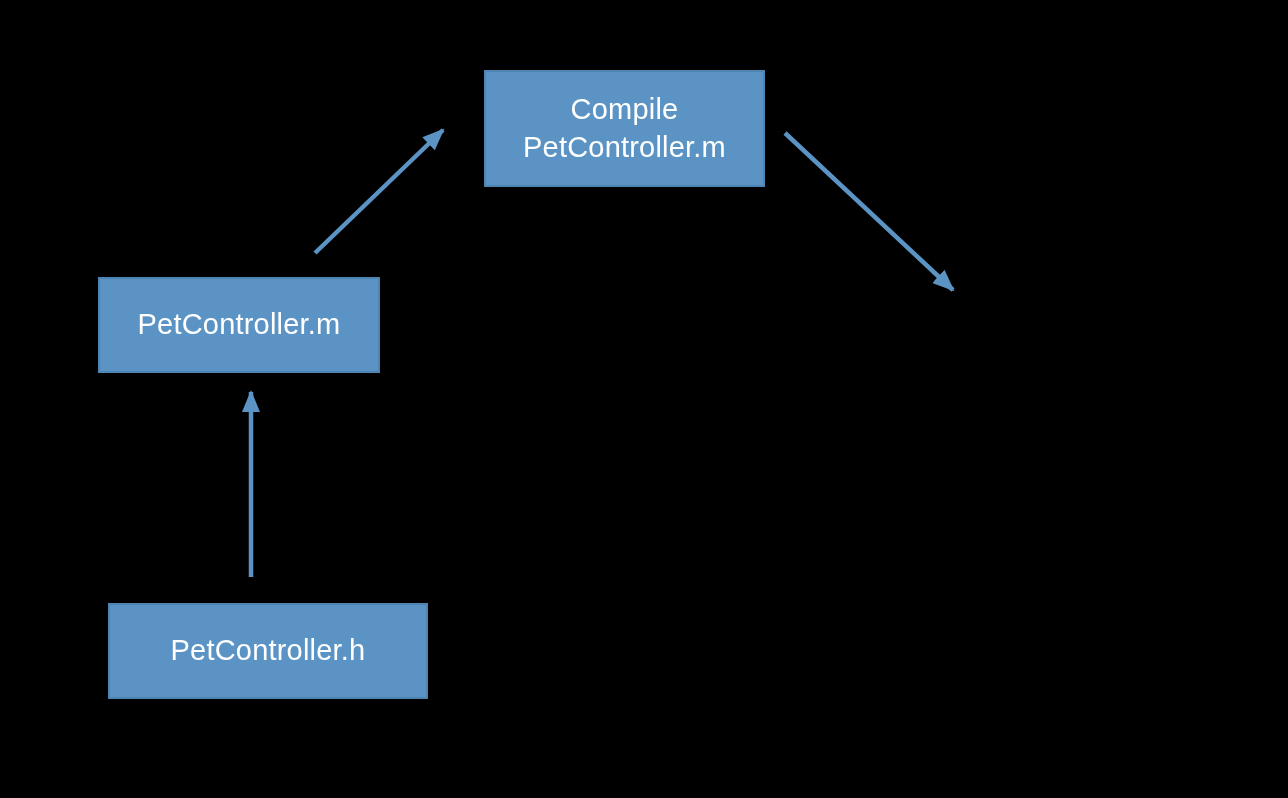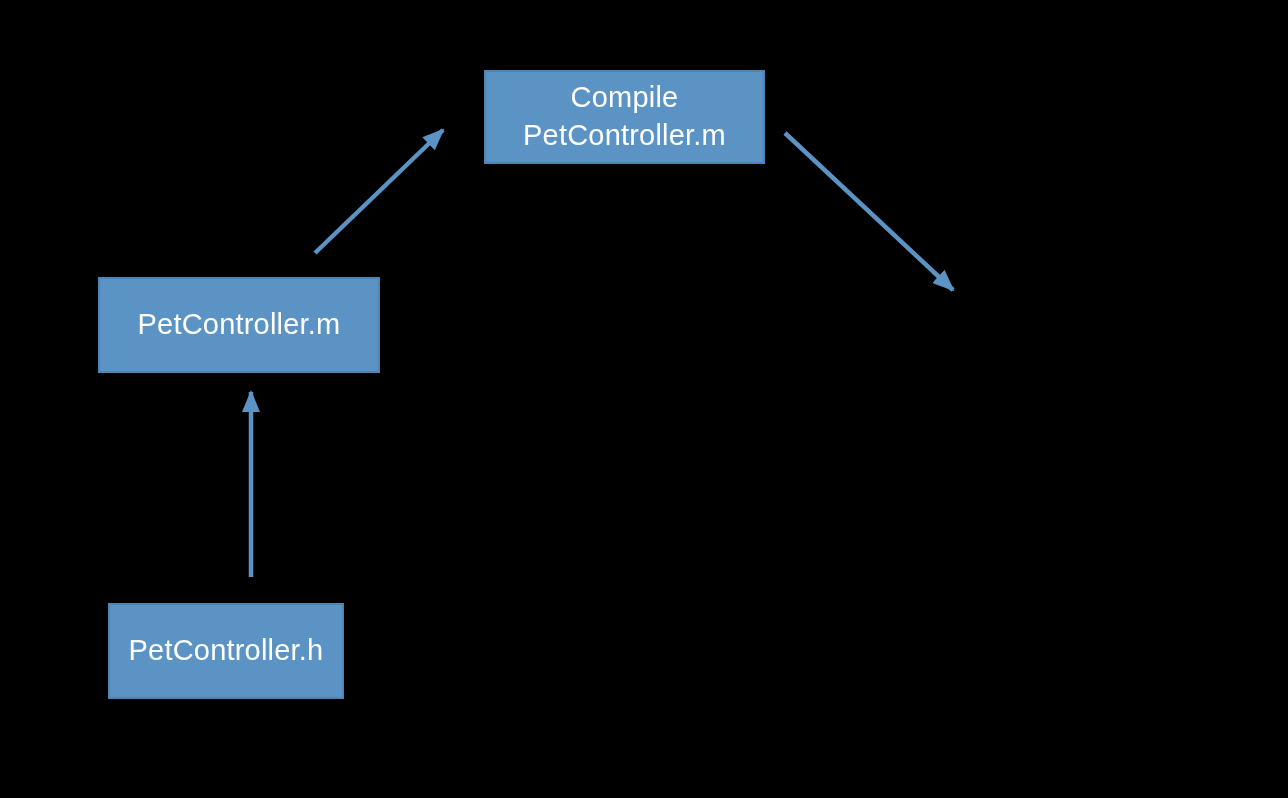--- a/index.html
+++ b/index.html
@@ -23,24 +23,24 @@
     color: var(--node_text, #fff);
     font-size: 29px;
     line-height: 1.3;
     display: flex;
     align-items: center;
     justify-content: center;
     text-align: center;
     white-space: pre-line;
     letter-spacing: 0.2px;
   }
-  .node-compile { left: 484px; top: 70px;  width: 281px; height: 94px; }
+  .node-compile { left: 484px; top: 70px;  width: 281px; height: 117px; }
   .node-m       { left: 98px;  top: 277px; width: 282px; height: 96px; }
   .node-o       { left: 883px; top: 313px; width: 282px; height: 96px; }
-  .node-h       { left: 108px; top: 603px; width: 236px; height: 96px; }
+  .node-h       { left: 108px; top: 603px; width: 320px; height: 96px; }
   svg.arrows {
     position: absolute;
     left: 0; top: 0;
     width: 1288px;
     height: 798px;
     pointer-events: none;
   }
   svg.arrows line {
     stroke: var(--arrow, #5b94c4);
     stroke-width: 4.5;

